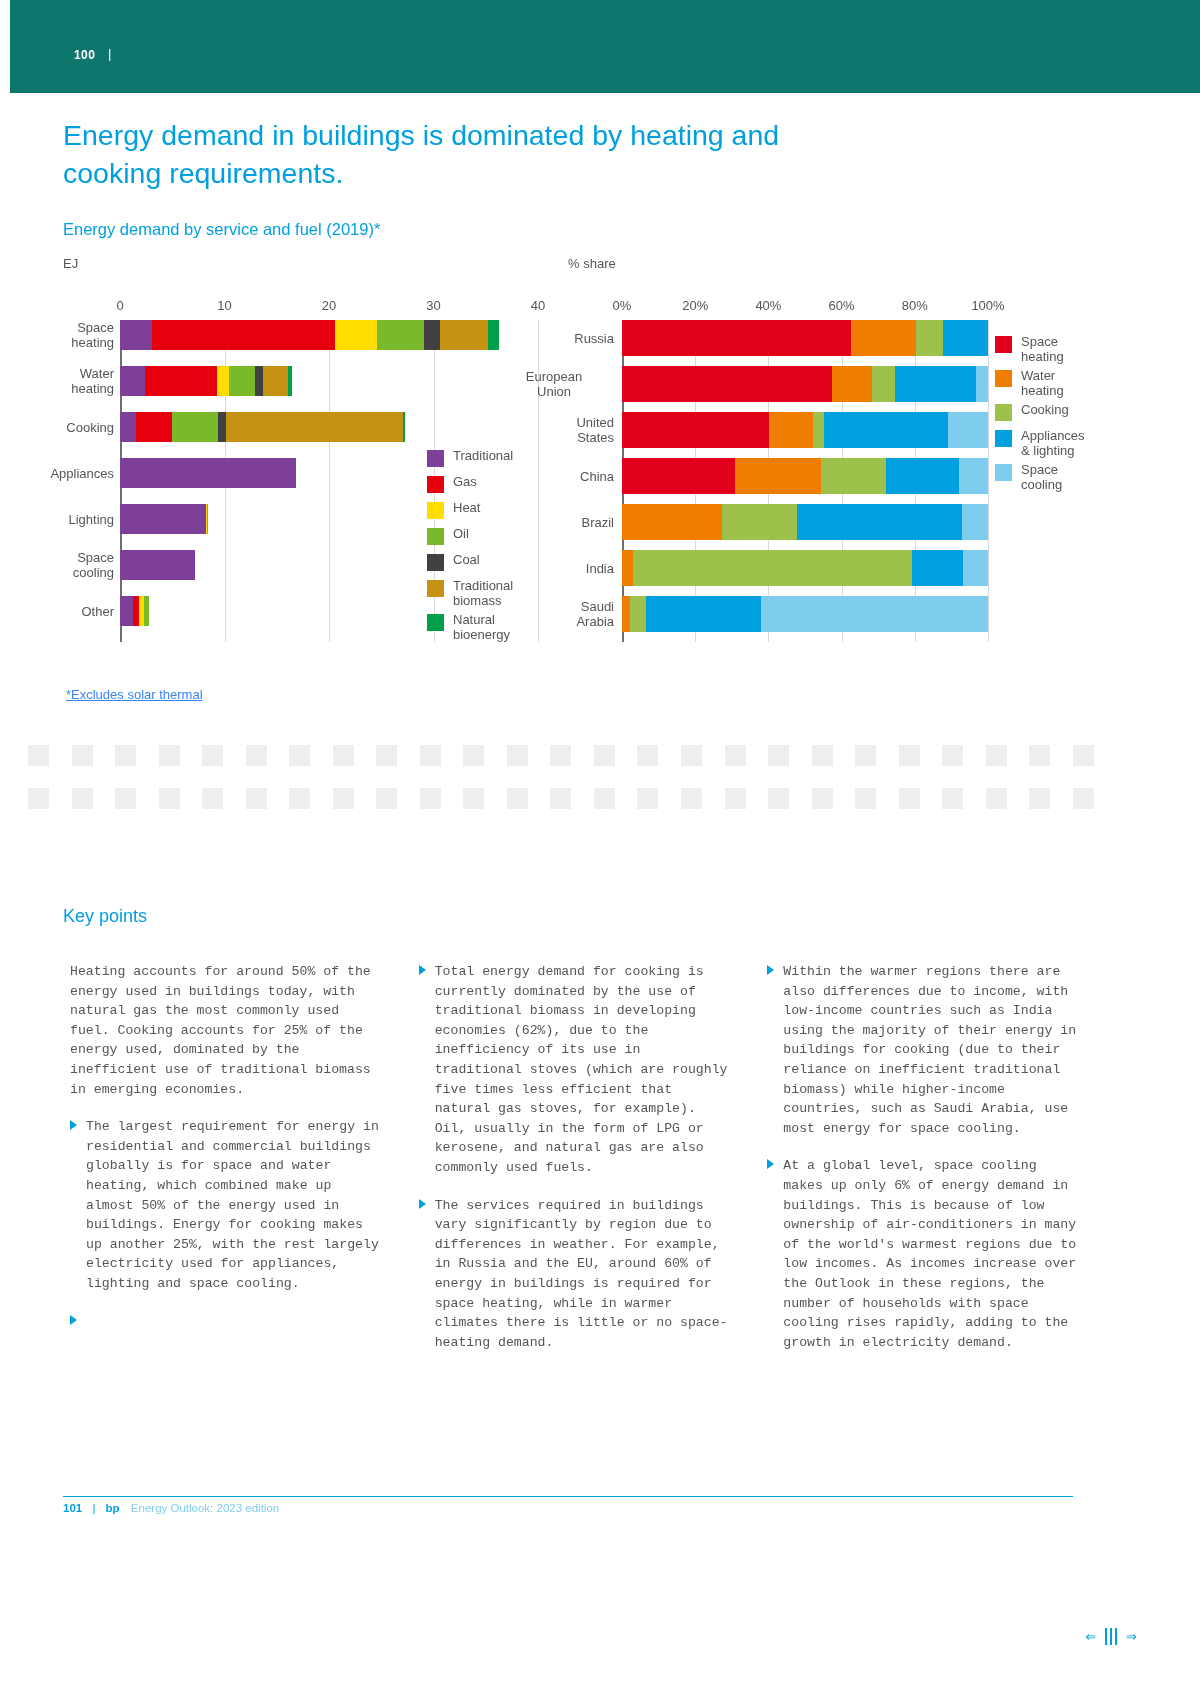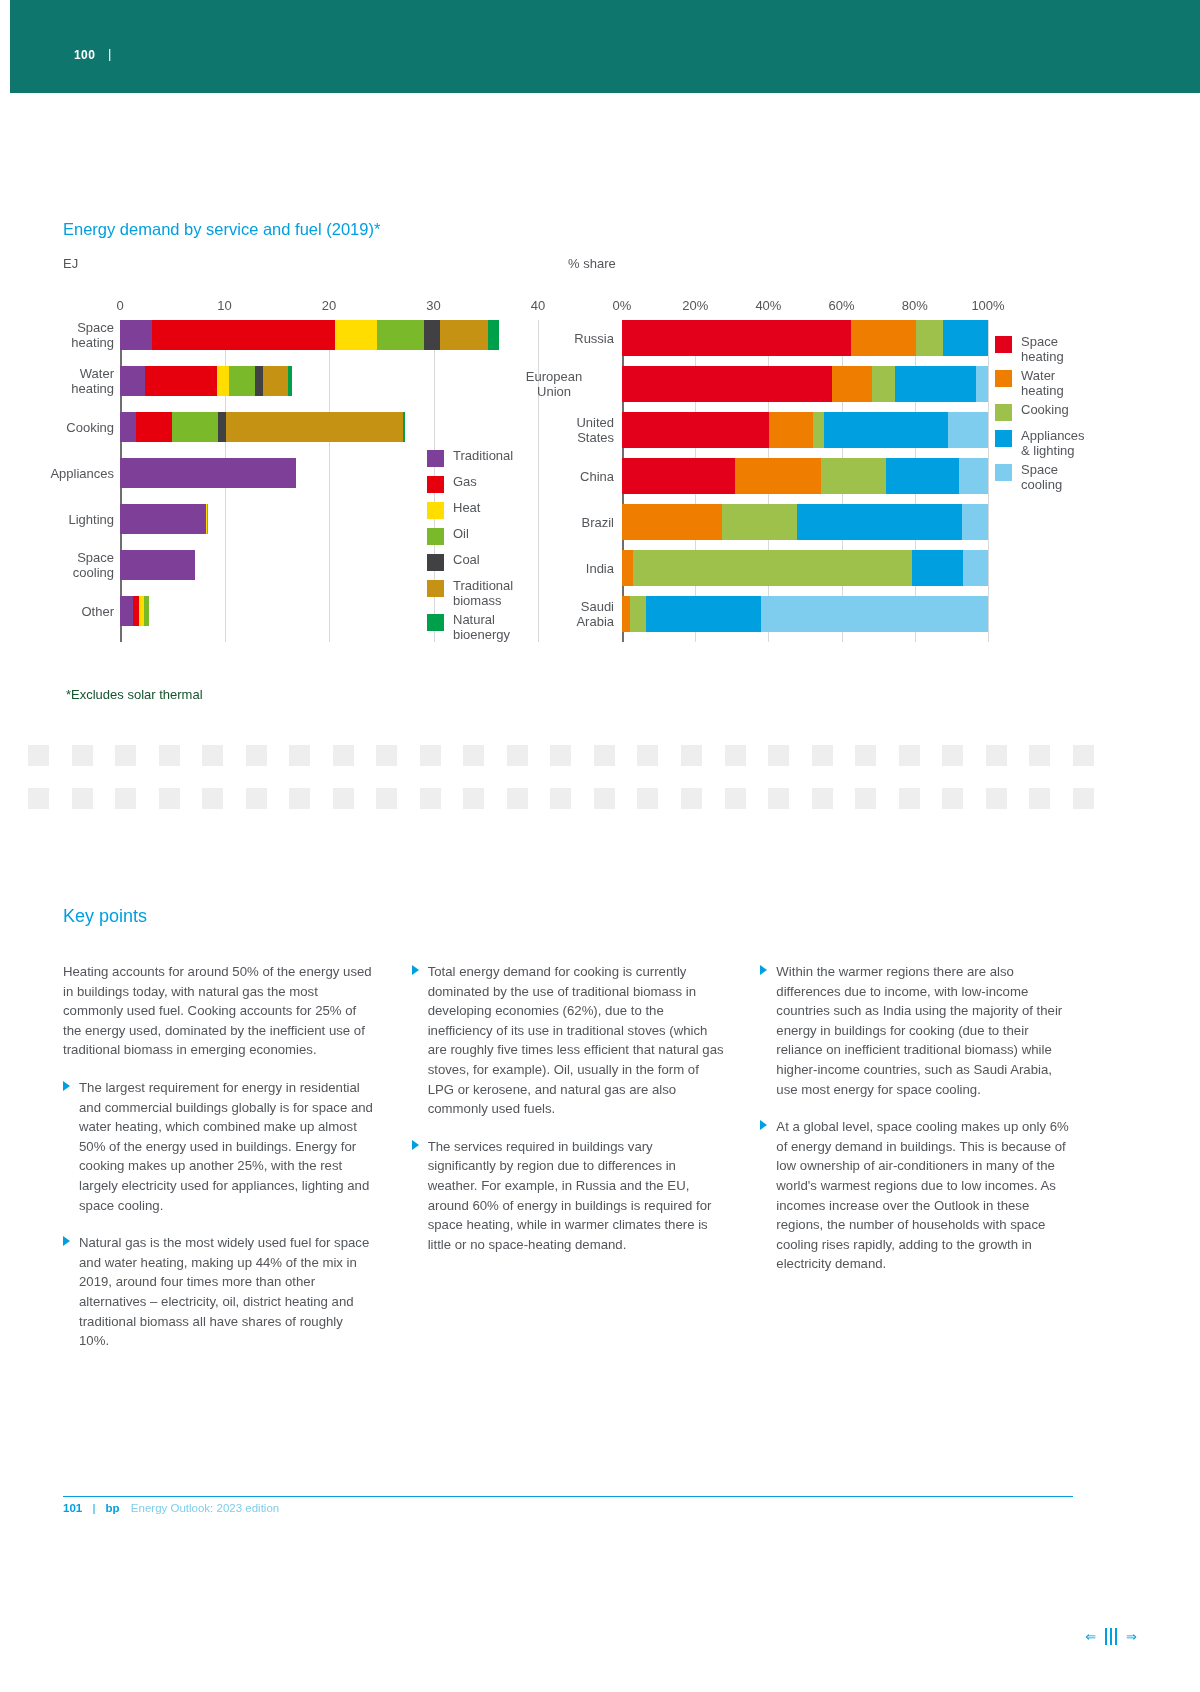--- a/index.html
+++ b/index.html
@@ -69,36 +69,36 @@
   .legend-swatch {
     position: absolute; left: 0; top: 2px; width: 17px; height: 17px;
   }
   .legend-text {
     position: absolute; left: 26px; top: 0px;
     font-size: 13px; line-height: 15px; color: #53565a; white-space: pre-line;
   }
 
   .footnote {
     position: absolute; left: 66px; top: 687px;
-    font-size: 13px; color: #14532d;
+    font-size: 13px; color: #3b82f6; text-decoration: underline;
   }
 
   
   .dots-band { position: absolute; left: 28px; top: 745px; width: 1066px; }
   .dot-row { display: flex; justify-content: space-between; margin-bottom: 22px; }
   .dot { width: 21px; height: 21px; background: #eeeeee; }
 
   
   .key-points-title {
     position: absolute; left: 63px; top: 906px;
     font-size: 18px; color: #009fdf;
   }
   .kp-cols {
-    position: absolute; left: 63px; top: 962px; width: 1010px;
-    display: flex; gap: 36px;
+    position: absolute; left: 70px; top: 962px; width: 1010px;
+    display: flex; gap: 36px; font-family: Liberation Mono, monospace;
   }
   .kp-col { width: 320px; }
   .kp-para {
     font-size: 13.2px; line-height: 19.6px; color: #53565a;
     margin-bottom: 18px; position: relative;
   }
   .kp-para.bulleted { padding-left: 16px; }
   .kp-bullet {
     position: absolute; left: 0; top: 3px;
     width: 0; height: 0;
@@ -126,20 +126,21 @@
 </head>
 <body>
 
 <div class="page">
 
   <div class="header">
     <div class="header-page-num">100</div>
     <div class="header-rule">|</div>
   </div>
 
+  <div class="headline">Energy demand in buildings is dominated by heating and cooking requirements.</div>
 
   <div class="chart-title ct-left">Energy demand by service and fuel (2019)*</div>
   <div class="chart-unit cu-left">EJ</div>
 
   <div class="chart-unit cu-right">% share</div>
 
   <div class="chart" id="chart-left" style="left:120px; top:320px; width:420px; height:340px;">
       <div class="axis-label" style="left: 0px;">0</div>
       <div class="zeroline" style="left: 0px; top: 0px; height: 322px;"></div>
       <div class="axis-label" style="left: 104.5px;">10</div>
@@ -390,21 +391,21 @@
         <div class="dot"></div>
         <div class="dot"></div>
       </div>
     </div>
 
   <div class="key-points-title">Key points</div>
   <div class="kp-cols" id="kp-cols">
       <div class="kp-col">
         <div class="kp-para"><span>Heating accounts for around 50% of the energy used in buildings today, with natural gas the most commonly used fuel. Cooking accounts for 25% of the energy used, dominated by the inefficient use of traditional biomass in emerging economies.</span></div>
         <div class="kp-para bulleted"><span class="kp-bullet"></span><span>The largest requirement for energy in residential and commercial buildings globally is for space and water heating, which combined make up almost 50% of the energy used in buildings. Energy for cooking makes up another 25%, with the rest largely electricity used for appliances, lighting and space cooling.</span></div>
-        <div class="kp-para bulleted"><span class="kp-bullet"></span><span>Natural gas is the most widely used fuel for space and water heating, making up 44% of the mix in 2019, around four times more than other alternatives – electricity, oil, district heating and traditional biomass all have shares of roughly 10%.</span></div>
+        <div class="kp-para bulleted"><span class="kp-bullet"></span></div>
       </div>
       <div class="kp-col">
         <div class="kp-para bulleted"><span class="kp-bullet"></span><span>Total energy demand for cooking is currently dominated by the use of traditional biomass in developing economies (62%), due to the inefficiency of its use in traditional stoves (which are roughly five times less efficient that natural gas stoves, for example). Oil, usually in the form of LPG or kerosene, and natural gas are also commonly used fuels.</span></div>
         <div class="kp-para bulleted"><span class="kp-bullet"></span><span>The services required in buildings vary significantly by region due to differences in weather. For example, in Russia and the EU, around 60% of energy in buildings is required for space heating, while in warmer climates there is little or no space-heating demand.</span></div>
       </div>
       <div class="kp-col">
         <div class="kp-para bulleted"><span class="kp-bullet"></span><span>Within the warmer regions there are also differences due to income, with low-income countries such as India using the majority of their energy in buildings for cooking (due to their reliance on inefficient traditional biomass) while higher-income countries, such as Saudi Arabia, use most energy for space cooling.</span></div>
         <div class="kp-para bulleted"><span class="kp-bullet"></span><span>At a global level, space cooling makes up only 6% of energy demand in buildings. This is because of low ownership of air-conditioners in many of the world's warmest regions due to low incomes. As incomes increase over the Outlook in these regions, the number of households with space cooling rises rapidly, adding to the growth in electricity demand.</span></div>
       </div>
     </div>

